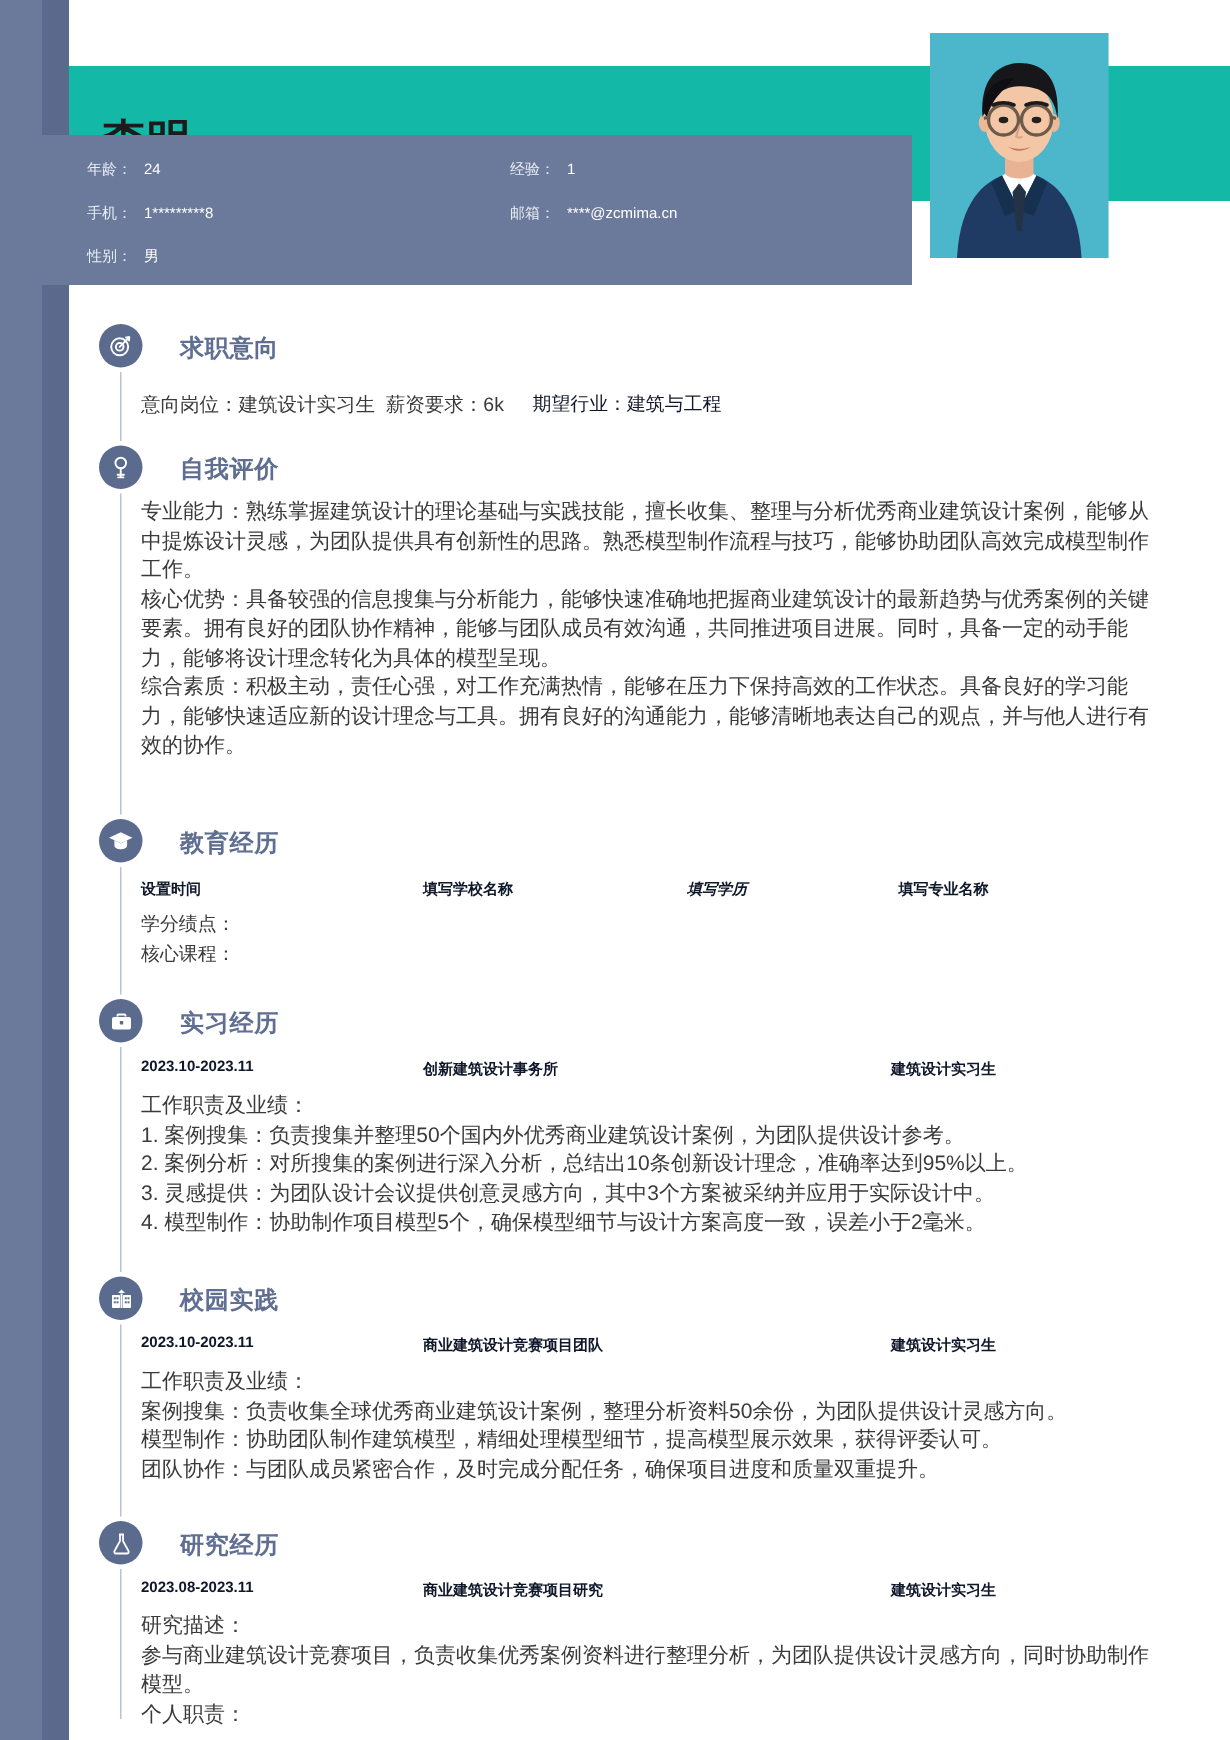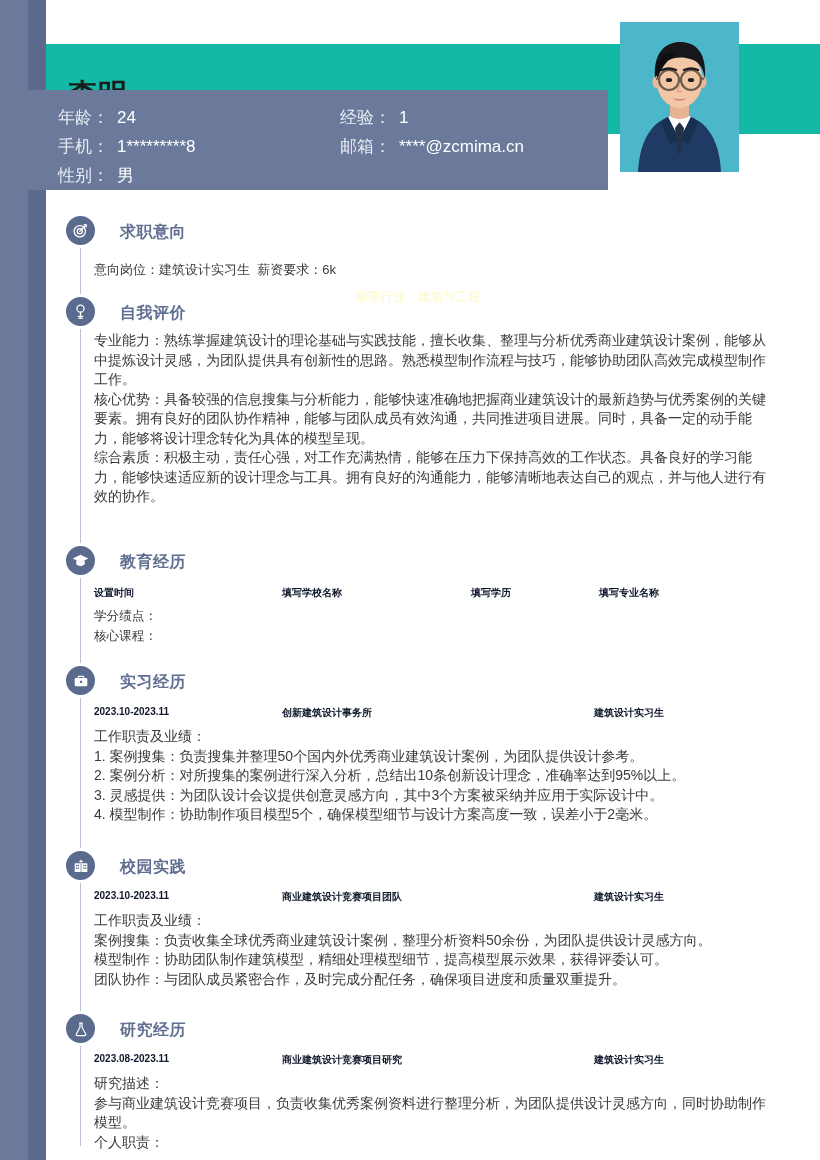--- a/index.html
+++ b/index.html
@@ -43,21 +43,21 @@
     position:absolute;left:22px;top:36px;
     font-size:29px;font-weight:bold;color:#1b1b1b;
     letter-spacing:1px;line-height:1;
   }
   
   .infoband{
     position:absolute;left:28px;top:90px;width:580px;height:100px;
     background:#6b7a9b;
   }
   .info-row{
-    position:absolute;color:#ffffff;font-size:17px;white-space:nowrap;
+    position:absolute;color:#ffffff;font-size:10px;white-space:nowrap;
   }
   .info-label{color:#e8ecf4;}
   .info-value{color:#ffffff;margin-left:8px;}
 
   
   .photo{
     position:absolute;left:620px;top:22px;width:119px;height:150px;
     background:#4cb7cb;overflow:hidden;
   }
   .photo svg{display:block;}
@@ -85,31 +85,31 @@
     font-size:14px;color:#3a3a3a;line-height:19.5px;
   }
   .body-text p{margin:0;}
 
   .row-head{
     position:absolute;left:94px;width:672px;height:18px;
     font-size:10px;font-weight:bold;color:#0f172a;
   }
   .col-a{position:absolute;left:0;}
   .col-b{position:absolute;left:188px;}
-  .col-c{position:absolute;left:377px;}
+  .col-c{position:absolute;left:364px;font-style:italic;}
   .col-d{position:absolute;left:505px;}
   .col-r{position:absolute;left:500px;font-family:Liberation Mono, monospace;}
 
   .kv-line{
     position:absolute;left:94px;font-size:12.6px;color:#3a3a3a;
   }
   .intent-line{
     position:absolute;left:94px;font-size:13px;color:#3a3a3a;white-space:pre;
   }
-  .intent-right{position:absolute;left:355px;font-size:12.6px;color:#fef9c3;margin-top:28px;}
+  .intent-right{position:absolute;left:355px;font-size:12.6px;color:#0f172a;}
 </style>
 </head>
 <body>
 
 <div id="page">
 
   <div class="leftbar-outer"></div>
   <div class="leftbar-inner"></div>
   <div class="sheet"></div>
 

